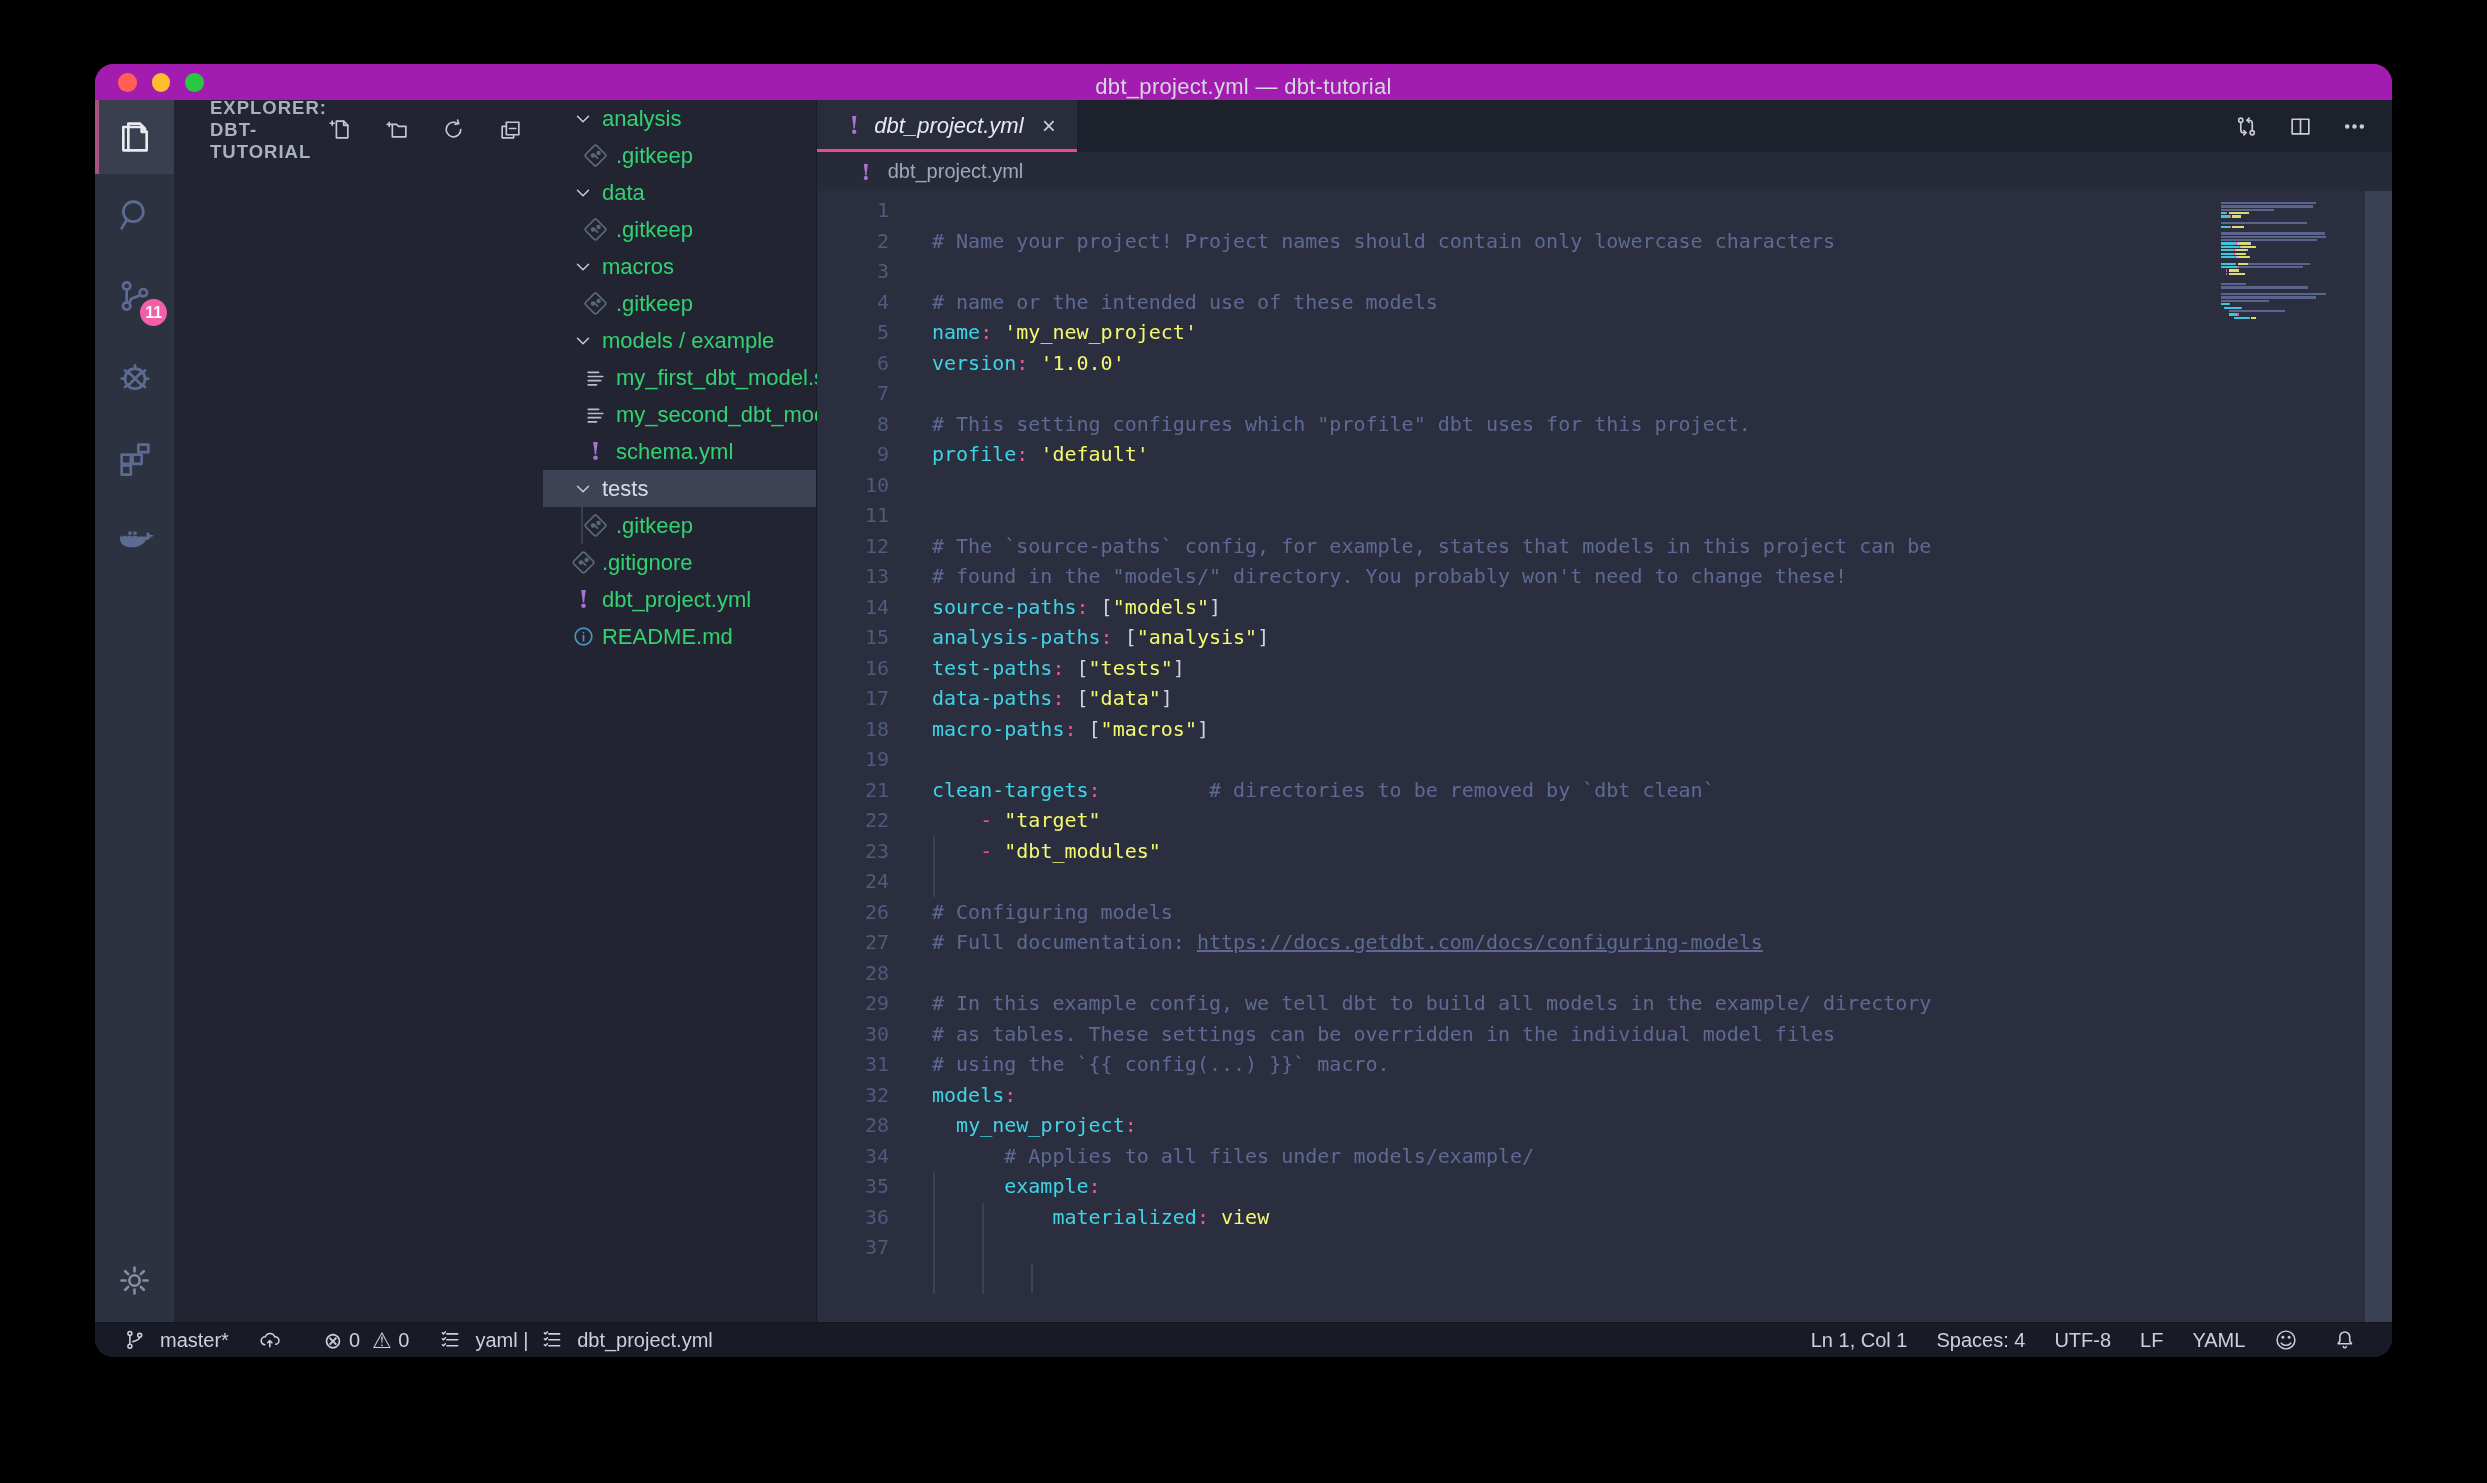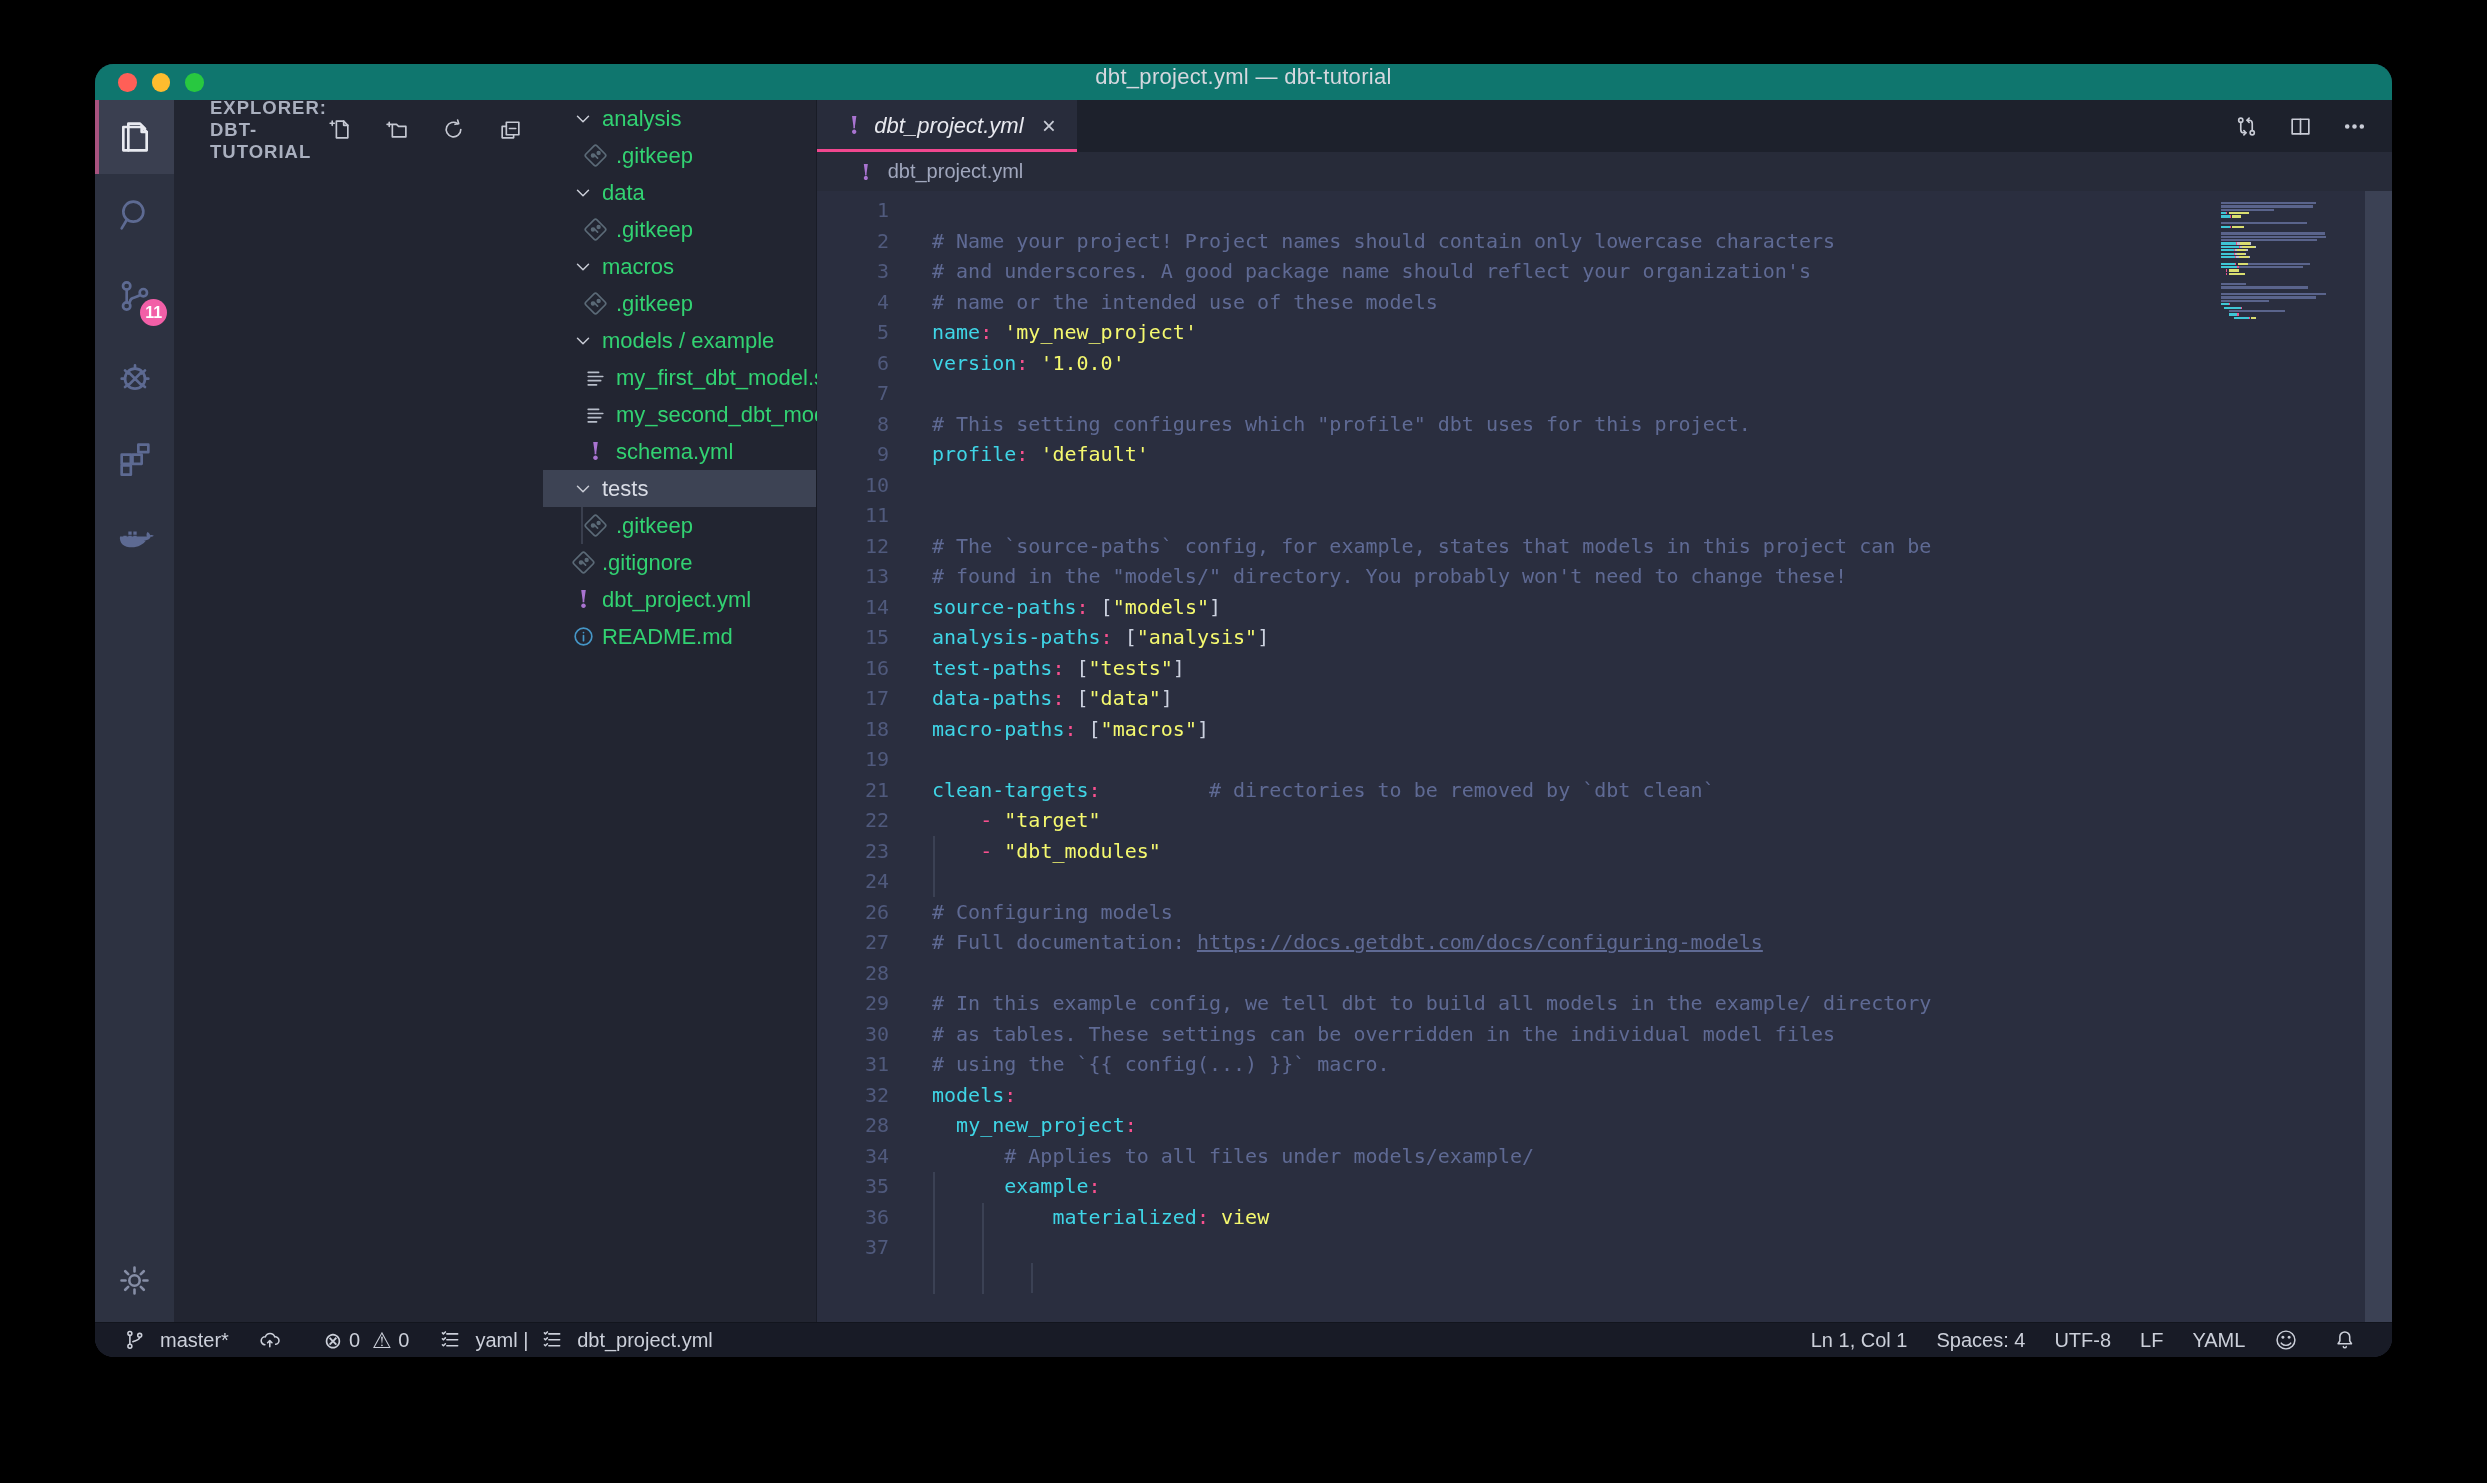--- a/index.html
+++ b/index.html
@@ -3,22 +3,22 @@
 <meta charset="utf-8">
 <style>
   * { margin:0; padding:0; box-sizing:border-box; }
   html,body { background:#000; }
   .screen { position:relative; width:2487px; height:1484px; background:#000; overflow:hidden;
             font-family:"Liberation Sans", sans-serif; }
   .window { position:absolute; left:95px; top:64px; width:2297px; height:1293px;
             border-radius:18.5px; overflow:hidden; background:#2a2e3f;
             display:flex; flex-direction:column; }
   
-  .titlebar { height:36px; flex:0 0 36px; background:#0f766e; position:relative;
-              display:flex; align-items:flex-start; justify-content:center; }
+  .titlebar { height:36px; flex:0 0 36px; background:#a21caf; position:relative;
+              display:flex; align-items:flex-end; justify-content:center; }
   .traffic { position:absolute; left:23px; top:9.3px; display:flex; gap:15px; }
   .light { width:18.5px; height:18.5px; border-radius:50%; }
   .title-text { color:#d6d8df; font-size:22px; font-weight:500; letter-spacing:0.3px; }
   
   .main { flex:1 1 auto; display:flex; min-height:0; }
   
   .activitybar { width:79px; flex:0 0 79px; background:#2d3241; position:relative; color:#5d6a92; }
   .act-item { width:79px; height:81px; display:flex; align-items:center; justify-content:center; position:relative; }
   .act-item.active { background:#3a3f50; color:#e8eaf0; height:74px; }
   .act-item.active::before { content:""; position:absolute; left:0; top:0; bottom:0; width:4.2px; background:#a8537f; }
@@ -381,21 +381,21 @@
             </div>
         </div>
         <div class="breadcrumb">
           <span class="bc-icon">!</span>
           <span class="bc-label">dbt_project.yml</span>
         </div>
         <div class="codearea" id="codearea">
           <div class="codelines" id="codelines">
               <div class="cline"><span class="gut">1</span><span class="code-text"></span></div>
               <div class="cline"><span class="gut">2</span><span class="code-text"><span class="tk-c"># Name your project! Project names should contain only lowercase characters</span></span></div>
-              <div class="cline"><span class="gut">3</span><span class="code-text"><span class="tk-c"># and underscores. A good package name should reflect your organization's</span></span></div>
+              <div class="cline"><span class="gut">3</span></div>
               <div class="cline"><span class="gut">4</span><span class="code-text"><span class="tk-c"># name or the intended use of these models</span></span></div>
               <div class="cline"><span class="gut">5</span><span class="code-text"><span class="tk-k">name</span><span class="tk-p">:</span><span class="tk-w"> </span><span class="tk-s">'my_new_project'</span></span></div>
               <div class="cline"><span class="gut">6</span><span class="code-text"><span class="tk-k">version</span><span class="tk-p">:</span><span class="tk-w"> </span><span class="tk-s">'1.0.0'</span></span></div>
               <div class="cline"><span class="gut">7</span><span class="code-text"></span></div>
               <div class="cline"><span class="gut">8</span><span class="code-text"><span class="tk-c"># This setting configures which "profile" dbt uses for this project.</span></span></div>
               <div class="cline"><span class="gut">9</span><span class="code-text"><span class="tk-k">profile</span><span class="tk-p">:</span><span class="tk-w"> </span><span class="tk-s">'default'</span></span></div>
               <div class="cline"><span class="gut">10</span><span class="code-text"></span></div>
               <div class="cline"><span class="gut">11</span></div>
               <div class="cline"><span class="gut">12</span><span class="code-text"><span class="tk-c"># The `source-paths` config, for example, states that models in this project can be</span></span></div>
               <div class="cline"><span class="gut">13</span><span class="code-text"><span class="tk-c"># found in the "models/" directory. You probably won't need to change these!</span></span></div>

